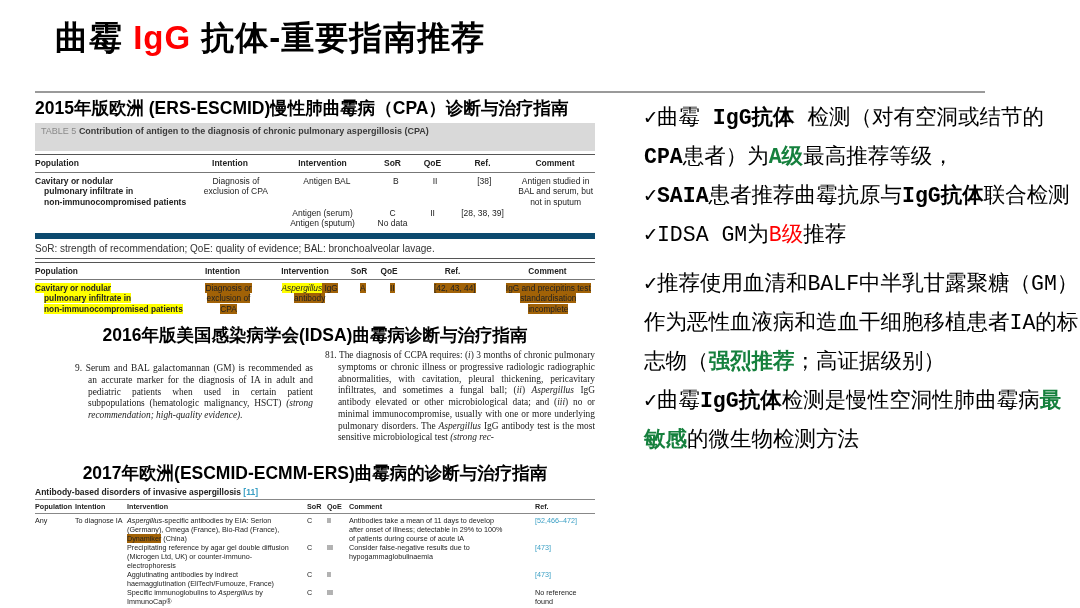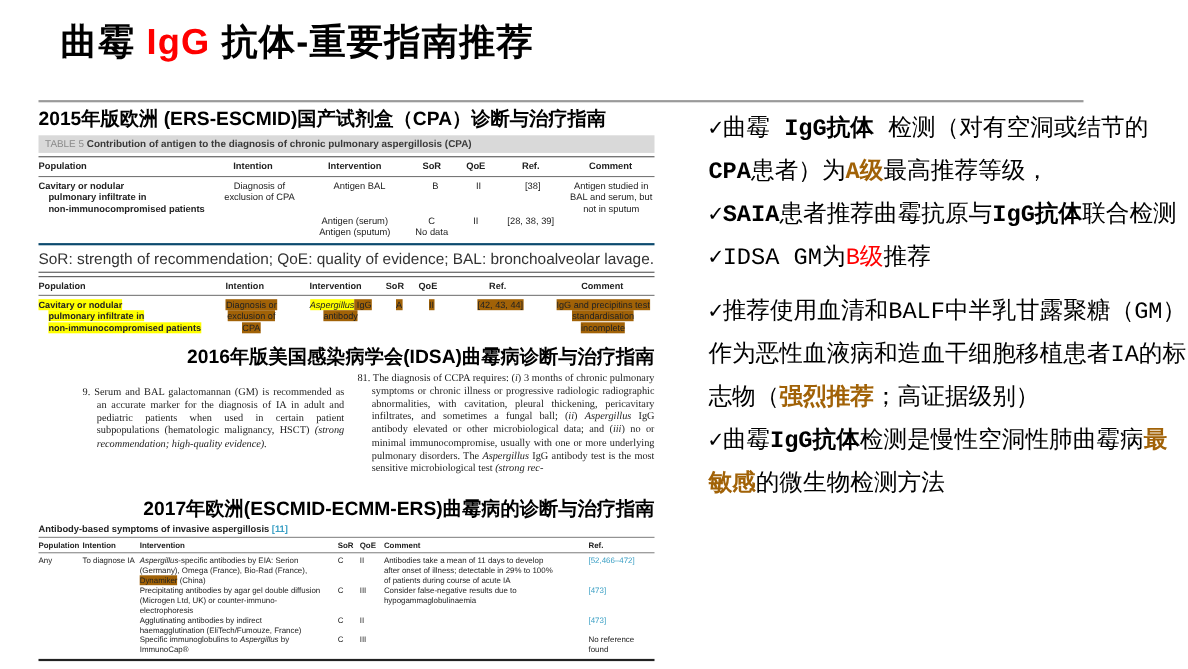--- a/index.html
+++ b/index.html
@@ -1,54 +1,54 @@
 <!DOCTYPE html>
 <html><head>
 <meta charset="utf-8">
 <style>
   html,body{margin:0;padding:0;background:#fff;}
   .slide{position:relative;width:1080px;height:608px;background:#fff;overflow:hidden;
          font-family:"Liberation Sans","DejaVu Sans",sans-serif;color:#000;}
   
   .s-b{font-weight:bold;}
   .s-r{color:#ff0000;}
-  .s-rb{color:#a16207;font-weight:bold;}
+  .s-rb{color:#15803d;font-weight:bold;}
   .s-i{font-style:italic;}
   .s-hl{background:#a16207;}
   .s-hlb{background:#ffff00;font-weight:bold;}
   .s-hli{background:#ffff00;font-style:italic;}
   .s-teal{color:#3a9fc4;}
 
   .title{position:absolute;left:55px;top:16px;margin:0;font-size:33px;font-weight:bold;
          letter-spacing:1px;white-space:nowrap;}
   .title-rule{position:absolute;left:35px;top:91px;width:950px;height:2px;background:#9a9a9a;}
 
   .left-col{position:absolute;left:35px;top:97px;width:560px;}
   .sec-heading{font-size:17.5px;font-weight:bold;line-height:22px;margin:0;}
-  .center{text-align:right;}
-
-  .capbar{background:#d9d9d9;font-size:9px;line-height:16px;height:16px;padding-left:6px;
+  .center{text-align:center;}
+
+  .capbar{background:#d9d9d9;font-size:9px;line-height:16px;height:28px;padding-left:6px;
           margin-top:4px;white-space:nowrap;overflow:hidden;}
   .caplabel{color:#8a8a8a;}
   .captext{color:#3a3a3a;font-weight:bold;}
 
   .tbl{width:100%;margin-top:3px;font-size:8.5px;color:#222;}
   .row{display:flex;justify-content:space-between;}
   .c{white-space:pre-line;line-height:1.25;}
   .thead{border-top:1.5px solid #555;border-bottom:1px solid #777;font-weight:bold;
          padding:3px 0;}
   .tbody{padding:3px 0 4px 0;}
   .ctr{text-align:center;}
   .hangind{padding-left:9px;text-indent:-9px;}
 
   
   .t5 .c1{width:150px;} .t5 .c2{width:90px;} .t5 .c3{width:95px;}
   .t5 .c4{width:45px;} .t5 .c5{width:35px;} .t5 .c6{width:65px;} .t5 .c7{width:80px;}
-  .t5 .foot{border-top:2px solid #0c4a6e;border-bottom:1.5px solid #555;
-            padding:4px 0;font-size:14px;color:#333;}
+  .t5 .foot{border-top:6px solid #0c4a6e;border-bottom:1.5px solid #555;
+            padding:4px 0;font-size:10px;color:#333;}
   
   .t6 .c1{width:145px;} .t6 .c2{width:85px;} .t6 .c3{width:80px;}
   .t6 .c4{width:28px;} .t6 .c5{width:32px;} .t6 .c6{width:95px;} .t6 .c7{width:95px;}
   .t6{font-size:8.3px;}
   
   .sec16cols{display:flex;margin-top:4px;height:108px;overflow:hidden;
              font-family:"Liberation Serif","DejaVu Serif",serif;font-size:9.4px;
              color:#1a1a1a;}
   .col16a{width:238px;margin-left:40px;margin-top:13px;text-align:justify;line-height:1.25;
           padding-left:13px;text-indent:-13px;}
@@ -70,21 +70,21 @@
 </head>
 <body>
 
 <div class="slide">
 
   <h1 class="title"><span>曲霉 </span><span class="s-r">IgG</span><span> 抗体-重要指南推荐</span></h1>
   <div class="title-rule"></div>
 
   <div class="left-col">
 
-    <div class="sec-heading">2015年版欧洲 (ERS-ESCMID)国产试剂盒（CPA）诊断与治疗指南</div>
+    <div class="sec-heading">2015年版欧洲 (ERS-ESCMID)慢性肺曲霉病（CPA）诊断与治疗指南</div>
 
     <div class="capbar">
       <span class="caplabel">TABLE 5</span>
       <span class="captext">Contribution of antigen to the diagnosis of chronic pulmonary aspergillosis (CPA)</span>
     </div>
 
     <div class="tbl t5">
       <div class="row thead">
         <div class="c c1">Population</div>
         <div class="c c2 ctr">Intention</div>
@@ -156,21 +156,21 @@
 
     <div class="sec-heading center" style="margin-top:6px;">2016年版美国感染病学会(IDSA)曲霉病诊断与治疗指南</div>
 
     <div class="sec16cols">
       <div class="col16a"><span>9. Serum and BAL galactomannan (GM) is recommended as an accurate marker for the diagnosis of IA in adult and pediatric patients when used in certain patient subpopulations (hematologic malignancy, HSCT) </span><span class="s-i">(strong recommendation; high-quality evidence).</span></div>
       <div class="col16b"><span>81. The diagnosis of CCPA requires: (</span><span class="s-i">i</span><span>) 3 months of chronic pulmonary symptoms or chronic illness or progressive radiologic radiographic abnormalities, with cavitation, pleural thickening, pericavitary infiltrates, and sometimes a fungal ball; (</span><span class="s-i">ii</span><span>) </span><span class="s-i">Aspergillus</span><span> IgG antibody elevated or other microbiological data; and (</span><span class="s-i">iii</span><span>) no or minimal immunocompromise, usually with one or more underlying pulmonary disorders. The </span><span class="s-i">Aspergillus</span><span> IgG antibody test is the most sensitive microbiological test </span><span class="s-i">(strong rec-</span></div>
     </div>
 
     <div class="sec-heading center" style="margin-top:4px;">2017年欧洲(ESCMID-ECMM-ERS)曲霉病的诊断与治疗指南</div>
 
-    <div class="cap17"><span class="s-b">Antibody-based symptoms of invasive aspergillosis </span><span class="s-teal">[11]</span></div>
+    <div class="cap17"><span class="s-b">Antibody-based disorders of invasive aspergillosis </span><span class="s-teal">[11]</span></div>
 
     <div class="tbl t17">
       <div class="row thead">
         <div class="c c1">Population</div>
         <div class="c c2">Intention</div>
         <div class="c c3">Intervention</div>
         <div class="c c4">SoR</div>
         <div class="c c5">QoE</div>
         <div class="c c6">Comment</div>
         <div class="c c7">Ref.</div>
@@ -185,21 +185,21 @@
           <div class="c c4">C</div>
           <div class="c c5">II</div>
           <div class="c c6">Antibodies take a mean of 11 days to develop
 after onset of illness; detectable in 29% to 100%
 of patients during course of acute IA</div>
           <div class="c c7"><span class="s-teal">[52,466–472]</span></div>
         </div>
         <div class="row">
           <div class="c c1"></div>
           <div class="c c2"></div>
-          <div class="c c3"><span>Precipitating antibodies by agar gel double diffusion
+          <div class="c c3"><span>Precipitating reference by agar gel double diffusion
 (Microgen Ltd, UK) or counter-immuno-
 electrophoresis</span></div>
           <div class="c c4">C</div>
           <div class="c c5">III</div>
           <div class="c c6">Consider false-negative results due to
 hypogammaglobulinaemia</div>
           <div class="c c7"><span class="s-teal">[473]</span></div>
         </div>
         <div class="row">
           <div class="c c1"></div>

